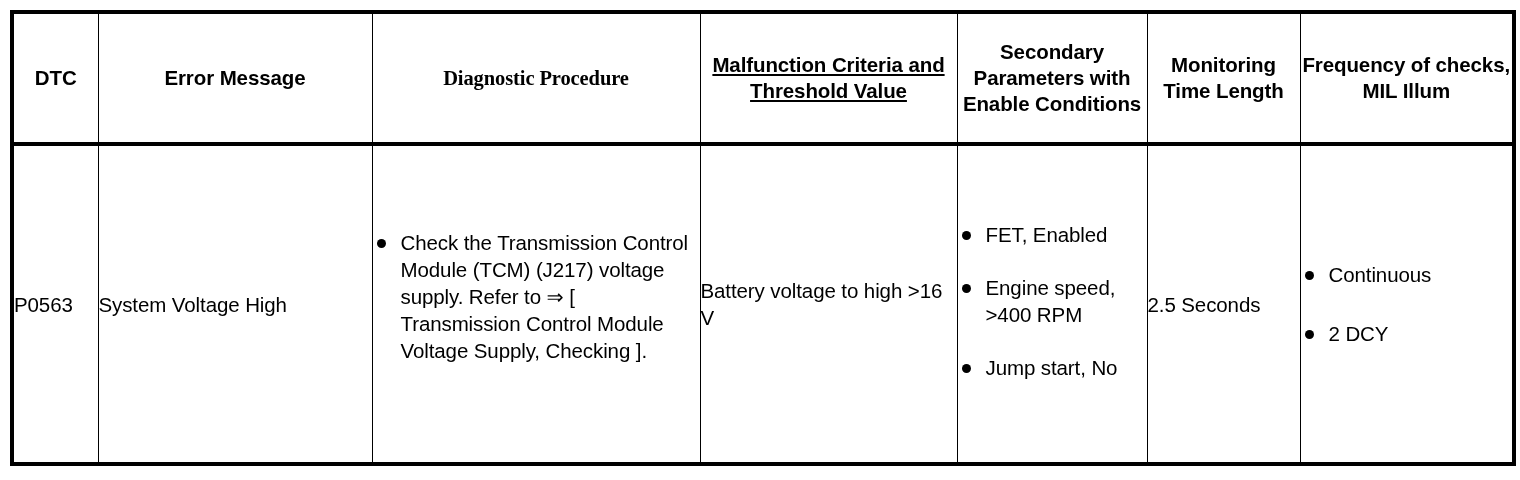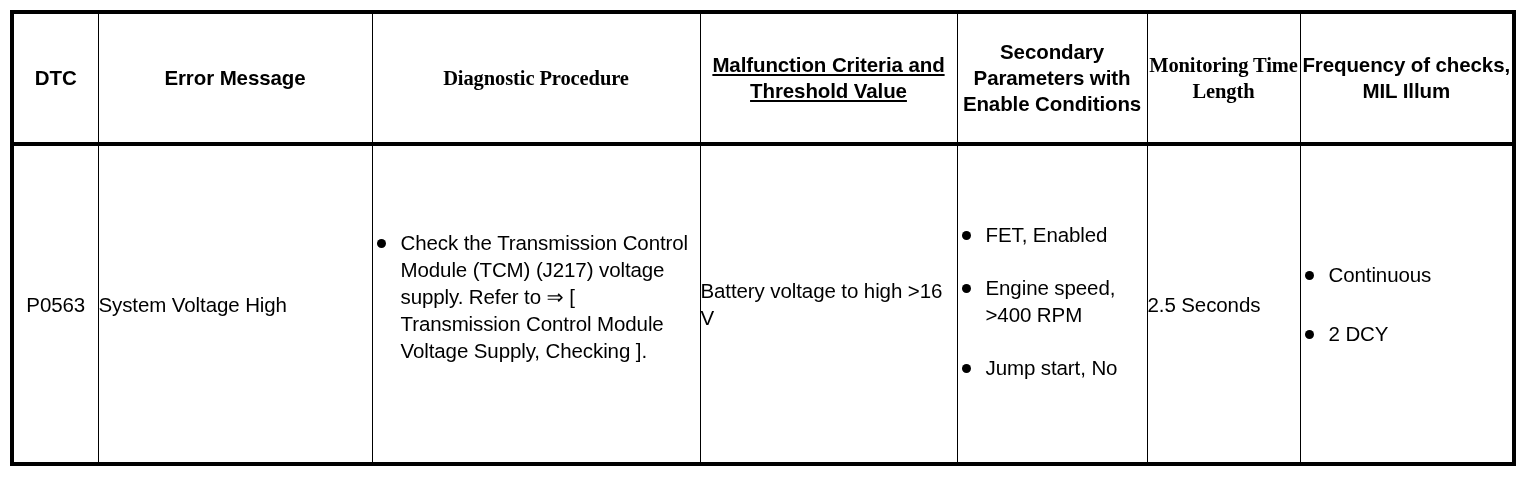--- a/index.html
+++ b/index.html
@@ -52,21 +52,21 @@
   thead th {
     border-bottom: 4px solid #000000;
   }
 
   
   .col-dtc        { width: 86px;  }
   .col-err        { width: 274px; }
   .col-proc       { width: 328px; font-family: Liberation Serif, serif; }
   .col-malf       { width: 257px; text-decoration: underline; }
   .col-sec        { width: 190px; }
-  .col-mon        { width: 153px; font-family: Liberation Serif, serif; }
+  .col-mon        { width: 153px; }
   .col-freq       { width: 214px; }
 
   
   thead th {
     font-weight: bold;
     font-size: 20.5px;
     line-height: 26px;
     text-align: center;
     letter-spacing: -0.1px;
     padding: 4px 6px;
@@ -78,21 +78,21 @@
   tbody td {
     font-weight: normal;
     font-size: 20.5px;
     line-height: 27px;
     letter-spacing: -0.1px;
     height: 320px;
     box-sizing: border-box;
   }
 
   .cell-pad-center {
-    text-align: center;
+    text-align: left;
     padding: 4px 6px;
   }
   .cell-pad-left {
     text-align: left;
     padding: 4px 10px;
   }
 
   .cell-top {
     vertical-align: middle;
   }

